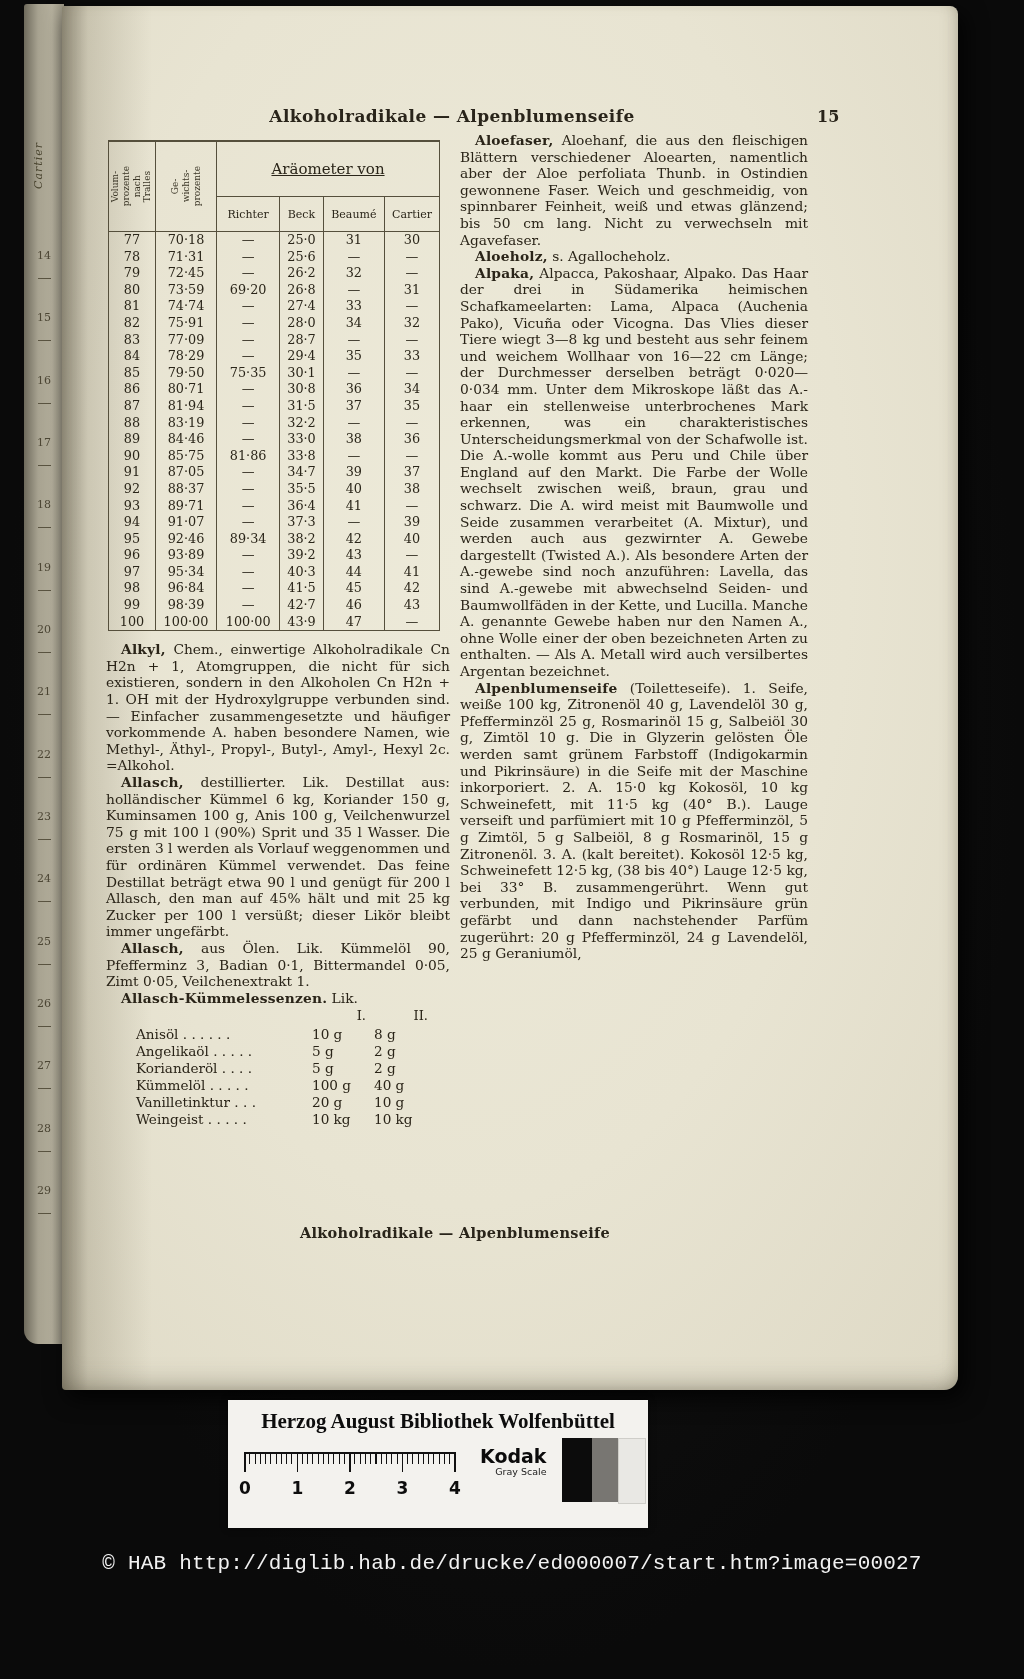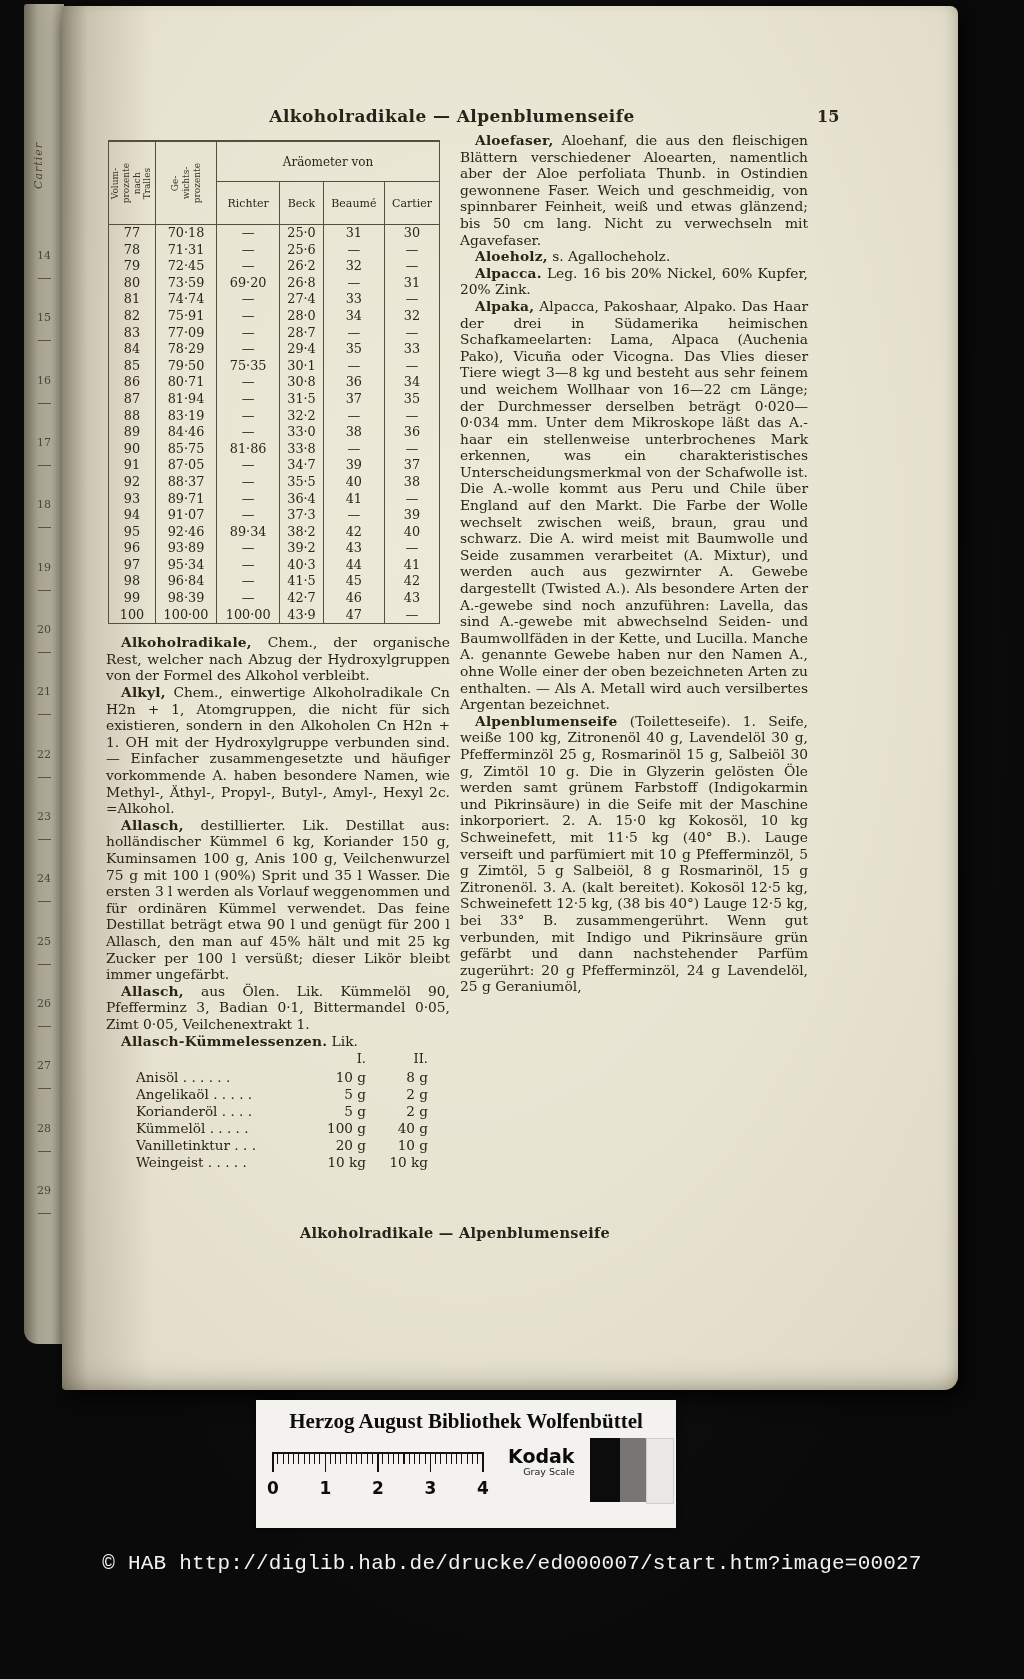--- a/index.html
+++ b/index.html
@@ -53,42 +53,42 @@
     border-top:2px solid #554f3c;border-bottom:1.5px solid #554f3c;
   }
   .alc-table th,.alc-table td{border-left:1px solid #554f3c;border-right:1px solid #554f3c;font-weight:normal;}
   .alc-table thead th{border-bottom:1px solid #554f3c;}
   .rot-th{height:78px;vertical-align:middle;padding:2px 1px;width:44px;}
   .rot-th.w2{width:58px;}
   .rot{
     writing-mode:vertical-rl;transform:rotate(180deg);
     font-size:9px;line-height:1.2;white-space:pre-line;margin:0 auto;color:#3a3526;
   }
-  .span-th{font-size:12px;padding:3px 2px;height:26px;}
+  .span-th{font-size:15px;padding:14px 2px;height:26px;text-decoration:underline;}
   .sub-th{font-size:11px;padding:2px 2px;height:30px;}
   .alc-table tbody td{text-align:center;padding:0 3px;height:16.6px;line-height:16.6px;font-size:12.8px;}
 
   
   .entries{margin-top:10px;font-size:13.8px;line-height:16.6px;text-align:justify;color:#2a2418;hyphens:auto;}
   .entry{margin:0;text-indent:15px;}
   .term{font-weight:bold;letter-spacing:.2px;}
 
   
   .ess-table{border-collapse:collapse;margin:2px 0 0 26px;font-size:13.6px;color:#2a2418;}
   .ess-table th{font-weight:normal;font-size:13px;text-align:right;padding:0 4px 1px 4px;}
   .ess-table td{padding:0 4px;line-height:17px;}
   .ess-table td:first-child{text-align:left;min-width:168px;}
-  .ess-table td:nth-child(2),.ess-table td:nth-child(3){text-align:right;min-width:54px;margin-top:8px;}
+  .ess-table td:nth-child(2),.ess-table td:nth-child(3){text-align:left;min-width:54px;margin-top:8px;}
 
   .page-footer{position:absolute;top:1218px;left:40px;width:706px;text-align:center;font-size:14.5px;font-weight:bold;letter-spacing:.3px;}
 
   
   .stamp{
     position:absolute;left:228px;top:1400px;width:420px;height:128px;
-    background:#f3f2ee;box-shadow:0 0 6px rgba(0,0,0,.6);margin-left:28px;
+    background:#f3f2ee;box-shadow:0 0 6px rgba(0,0,0,.6);
   }
   .stamp-title{
     margin-top:9px;text-align:center;font-family:"Liberation Serif", serif;
     font-size:21px;font-weight:bold;color:#0d0d0d;white-space:nowrap;
   }
   .ruler{position:absolute;left:16px;top:52px;width:216px;}
   .ruler-ticks{
     height:18px;width:212px;
     background-image:
       repeating-linear-gradient(90deg,#111 0 1.6px, transparent 1.6px 52.6px),
@@ -364,21 +364,20 @@
               <td>100·00</td>
               <td>100·00</td>
               <td>43·9</td>
               <td>47</td>
               <td>—</td>
             </tr>
           </tbody>
       </table>
 
       <div class="entries">
-        <p class="entry"><span class="term">Alkoholradikale,</span><span> Chem., der organische Rest, welcher nach Abzug der Hydroxylgruppen von der Formel des Alkohol verbleibt.</span></p>
         <p class="entry"><span class="term">Alkyl,</span><span> Chem., einwertige Alkoholradikale Cn H2n + 1, Atomgruppen, die nicht für sich existieren, sondern in den Alkoholen Cn H2n + 1. OH mit der Hydroxylgruppe verbunden sind. — Einfacher zusammengesetzte und häufiger vorkommende A. haben besondere Namen, wie Methyl-, Äthyl-, Propyl-, Butyl-, Amyl-, Hexyl 2c. =Alkohol.</span></p>
         <p class="entry"><span class="term">Allasch,</span><span> destillierter. Lik. Destillat aus: holländischer Kümmel 6 kg, Koriander 150 g, Kuminsamen 100 g, Anis 100 g, Veilchenwurzel 75 g mit 100 l (90%) Sprit und 35 l Wasser. Die ersten 3 l werden als Vorlauf weggenommen und für ordinären Kümmel verwendet. Das feine Destillat beträgt etwa 90 l und genügt für 200 l Allasch, den man auf 45% hält und mit 25 kg Zucker per 100 l versüßt; dieser Likör bleibt immer ungefärbt.</span></p>
         <p class="entry"><span class="term">Allasch,</span><span> aus Ölen. Lik. Kümmelöl 90, Pfefferminz 3, Badian 0·1, Bittermandel 0·05, Zimt 0·05, Veilchenextrakt 1.</span></p>
         <p class="entry"><span class="term">Allasch-Kümmelessenzen.</span><span> Lik.</span></p>
 
         <table class="ess-table">
           <thead>
             <tr>
               <th></th>
               <th>I.</th>
@@ -418,21 +417,20 @@
               </tr>
             </tbody>
         </table>
       </div>
     </div>
 
     <div class="col-right">
       <div class="entries" style="margin-top:0;">
         <p class="entry"><span class="term">Aloefaser,</span><span> Aloehanf, die aus den fleischigen Blättern verschiedener Aloearten, namentlich aber der Aloe perfoliata Thunb. in Ostindien gewonnene Faser. Weich und geschmeidig, von spinnbarer Feinheit, weiß und etwas glänzend; bis 50 cm lang. Nicht zu verwechseln mit Agavefaser.</span></p>
         <p class="entry"><span class="term">Aloeholz,</span><span> s. Agallocheholz.</span></p>
-        <p class="entry"><span class="term">Alpacca.</span><span> Leg. 16 bis 20% Nickel, 60% Kupfer, 20% Zink.</span></p>
         <p class="entry"><span class="term">Alpaka,</span><span> Alpacca, Pakoshaar, Alpako. Das Haar der drei in Südamerika heimischen Schafkameelarten: Lama, Alpaca (Auchenia Pako), Vicuña oder Vicogna. Das Vlies dieser Tiere wiegt 3—8 kg und besteht aus sehr feinem und weichem Wollhaar von 16—22 cm Länge; der Durchmesser derselben beträgt 0·020—0·034 mm. Unter dem Mikroskope läßt das A.-haar ein stellenweise unterbrochenes Mark erkennen, was ein charakteristisches Unterscheidungsmerkmal von der Schafwolle ist. Die A.-wolle kommt aus Peru und Chile über England auf den Markt. Die Farbe der Wolle wechselt zwischen weiß, braun, grau und schwarz. Die A. wird meist mit Baumwolle und Seide zusammen verarbeitet (A. Mixtur), und werden auch aus gezwirnter A. Gewebe dargestellt (Twisted A.). Als besondere Arten der A.-gewebe sind noch anzuführen: Lavella, das sind A.-gewebe mit abwechselnd Seiden- und Baumwollfäden in der Kette, und Lucilla. Manche A. genannte Gewebe haben nur den Namen A., ohne Wolle einer der oben bezeichneten Arten zu enthalten. — Als A. Metall wird auch versilbertes Argentan bezeichnet.</span></p>
         <p class="entry"><span class="term">Alpenblumenseife</span><span> (Toiletteseife). 1. Seife, weiße 100 kg, Zitronenöl 40 g, Lavendelöl 30 g, Pfefferminzöl 25 g, Rosmarinöl 15 g, Salbeiöl 30 g, Zimtöl 10 g. Die in Glyzerin gelösten Öle werden samt grünem Farbstoff (Indigokarmin und Pikrinsäure) in die Seife mit der Maschine inkorporiert. 2. A. 15·0 kg Kokosöl, 10 kg Schweinefett, mit 11·5 kg (40° B.). Lauge verseift und parfümiert mit 10 g Pfefferminzöl, 5 g Zimtöl, 5 g Salbeiöl, 8 g Rosmarinöl, 15 g Zitronenöl. 3. A. (kalt bereitet). Kokosöl 12·5 kg, Schweinefett 12·5 kg, (38 bis 40°) Lauge 12·5 kg, bei 33° B. zusammengerührt. Wenn gut verbunden, mit Indigo und Pikrinsäure grün gefärbt und dann nachstehender Parfüm zugerührt: 20 g Pfefferminzöl, 24 g Lavendelöl, 25 g Geraniumöl,</span></p>
       </div>
     </div>
 
     <div class="page-footer">Alkoholradikale — Alpenblumenseife</div>
   </div>
 
   <div class="stamp">
     <div class="stamp-title">Herzog August Bibliothek Wolfenbüttel</div>

